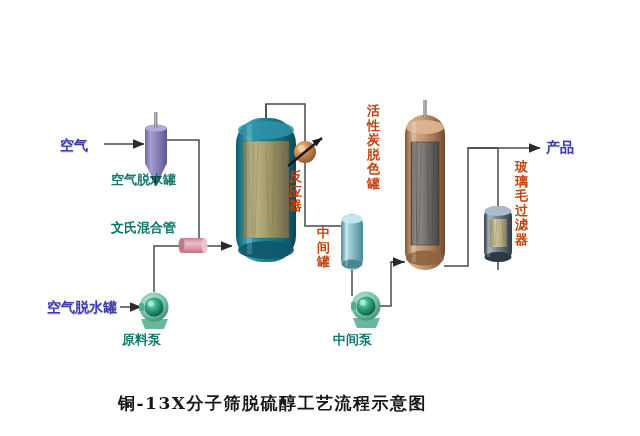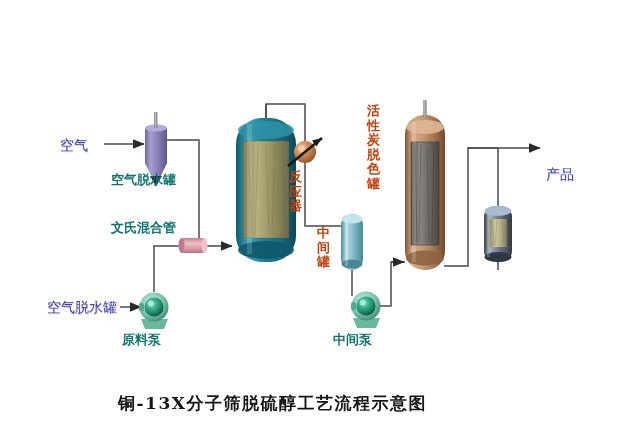--- a/index.html
+++ b/index.html
@@ -39,21 +39,21 @@
     font-weight: 700;
     width: 15px;
     text-align: right;
     white-space: pre-wrap;
     word-break: break-all;
   }
   .lbl-stream {
     position: absolute;
     color: #3b3bb0;
     font-size: 14px;
-    font-weight: 400;
+    font-weight: 700;
     white-space: pre;
     text-shadow: 0.5px 0.5px 0 rgba(120,120,200,0.35);
   }
   .title {
     position: absolute;
     left: 0;
     top: 392px;
     width: 545px;
     text-align: center;
     color: #161616;
@@ -283,32 +283,33 @@
         <line x1="502" y1="222" x2="504" y2="244"></line>
       </g>
       <rect x="487" y="213" width="3" height="44" fill="#ffffff" opacity="0.2"></rect>
     </g>
   </svg>
 
   <div class="lbl-stream" style="left:60px; top:137px;">空气</div>
 
   <div class="lbl-stream" style="left:47px; top:299px;">空气脱水罐</div>
 
-  <div class="lbl-stream" style="left:546px; top:139px;margin-top:27px;">产品</div>
+  <div class="lbl-stream" style="left:546px; top:139px;">产品</div>
 
   <div class="lbl" style="left:111px; top:172px;">空气脱水罐</div>
 
   <div class="lbl" style="left:111px; top:220px;">文氏混合管</div>
 
   <div class="lbl" style="left:122px; top:332px;">原料泵</div>
 
   <div class="lbl-v" style="left:277px; top:170px;margin-left:10px;">反应器</div>
 
   <div class="lbl-v" style="left:315px; top:226px;">中间罐</div>
 
   <div class="lbl" style="left:333px; top:332px;">中间泵</div>
 
   <div class="lbl-v" style="left:365px; top:104px;">活性炭脱色罐</div>
 
+  <div class="lbl-v" style="left:513px; top:160px;">玻璃毛过滤器</div>
 
   <div class="title">铜-13X分子筛脱硫醇工艺流程示意图</div>
 
 </div>
 
 </body></html>

